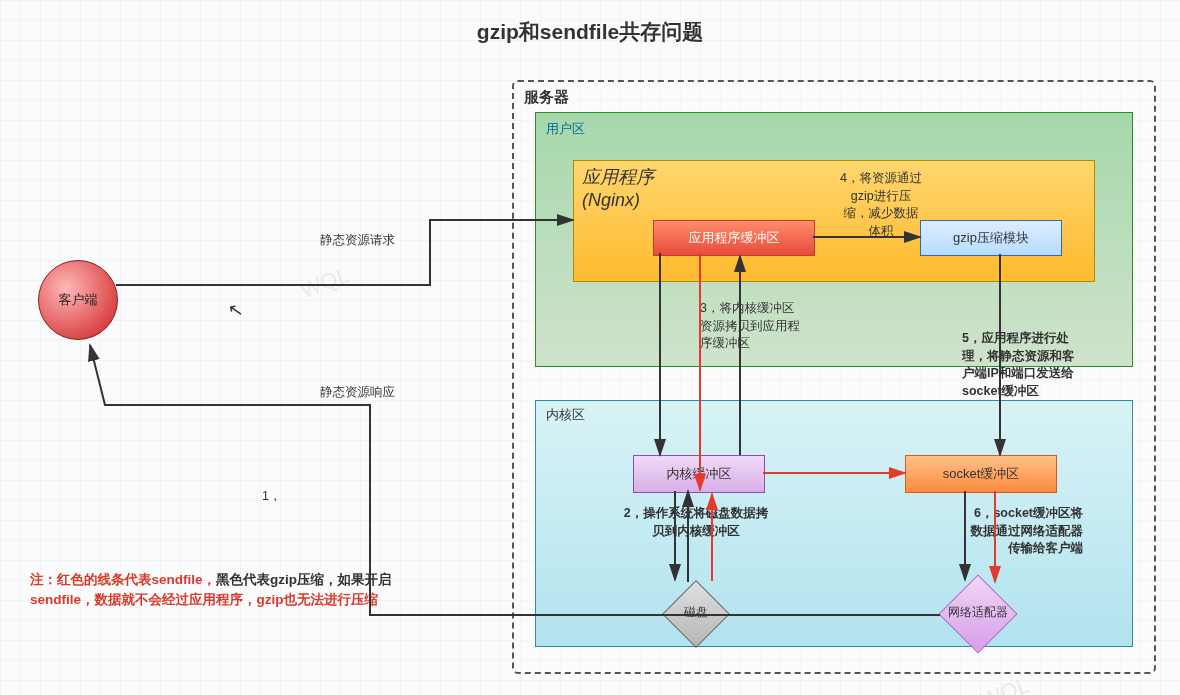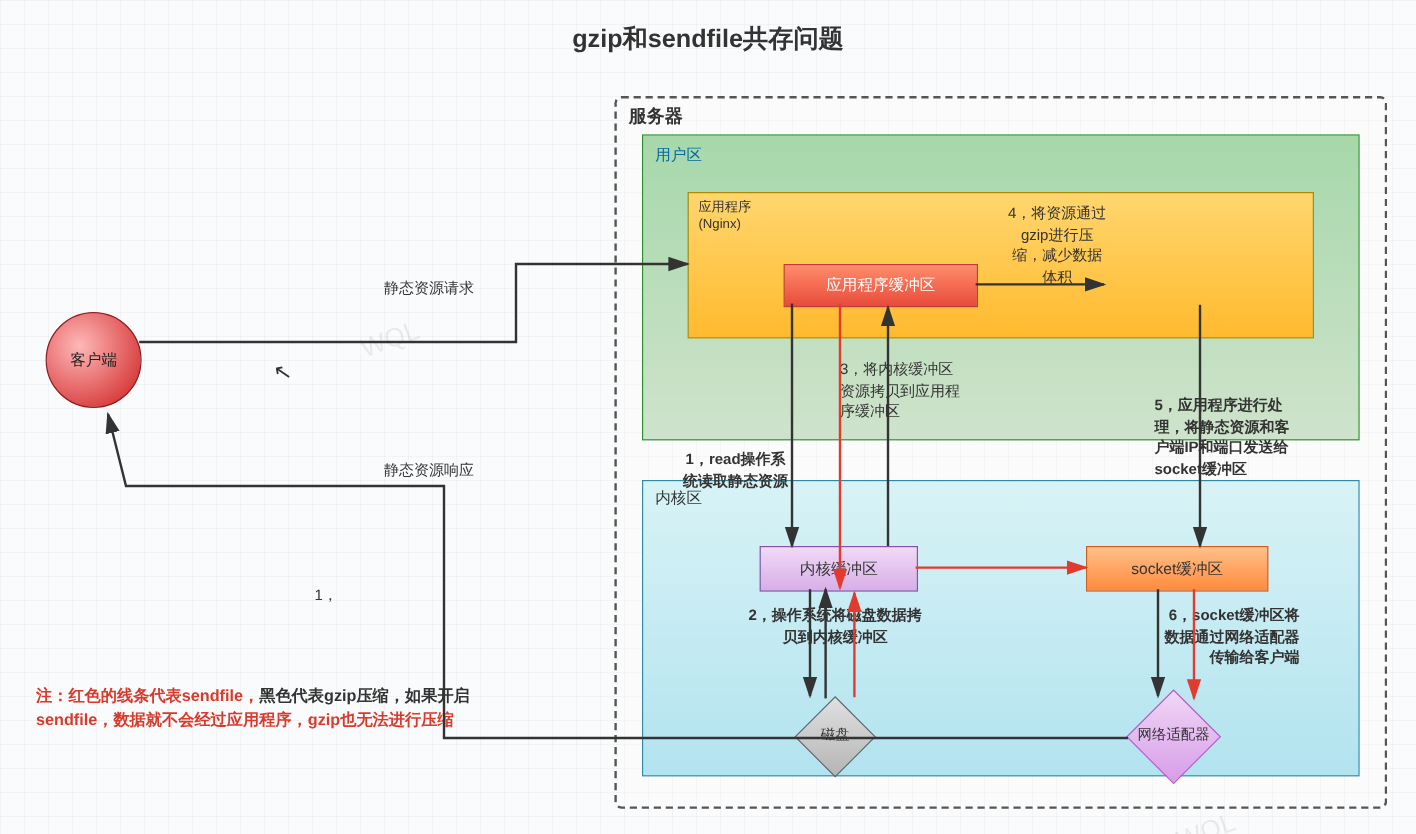--- a/index.html
+++ b/index.html
@@ -68,21 +68,21 @@
   .app-box {
     position: absolute;
     left: 573px; top: 160px;
     width: 520px; height: 120px;
     border: 1.5px solid #b28900;
     background: linear-gradient(to bottom, #ffd66e 0%, #ffba2e 100%);
   }
   .app-label {
     position:absolute;
     left: 582px; top: 166px;
-    font-size:11px; line-height:1.3;
+    font-size:18px; line-height:1.3;font-style:italic;
   }
   .app-buffer {
     position:absolute;
     left: 653px; top: 220px;
     width: 160px; height: 34px;
     border: 1.5px solid #c23a3a;
     background: linear-gradient(to bottom, #ff8c6b 0%, #e84b3a 100%);
     color: #fff;
     display:flex; align-items:center; justify-content:center;
     font-size:13px;
@@ -196,42 +196,41 @@
   <div class="user-area"></div>
   <div class="user-area-label">用户区</div>
 
   <div class="app-box"></div>
   <div class="app-label">
     <span>应用程序</span><br>
     <span>(Nginx)</span>
   </div>
 
   <div class="app-buffer">应用程序缓冲区</div>
+  <div class="gzip-module">gzip压缩模块</div>
 
   <div class="kernel-area"></div>
   <div class="kernel-area-label">内核区</div>
 
   <div class="kernel-buf">内核缓冲区</div>
   <div class="socket-buf">socket缓冲区</div>
 
   <div class="diamond diamond-disk"></div>
   <div class="diamond-label" style="left:676px; top:604px; width:40px;">磁盘</div>
 
   <div class="diamond diamond-net"></div>
   <div class="diamond-label" style="left:942px; top:604px; width:72px;">网络适配器</div>
 
   <div class="client">
     <span>客户端</span>
   </div>
 
   <div class="anno" style="left:320px; top:232px;">静态资源请求</div>
   <div class="anno" style="left:320px; top:384px;">静态资源响应</div>
 
-  <div class="anno" style="left:558px; top:375px; width:110px; white-space:pre-line; font-weight:bold;">1，read操作系
-统读取静态资源</div>
   <div class="anno" style="left:606px; top:505px; width:180px; white-space:pre-line; font-weight:bold;">2，操作系统将磁盘数据拷
 贝到内核缓冲区</div>
   <div class="anno" style="left:700px; top:300px; width:130px; white-space:pre-line; font-weight:normal; text-align:left;">3，将内核缓冲区
 资源拷贝到应用程
 序缓冲区</div>
   <div class="anno" style="left:826px; top:170px; width:110px; white-space:pre-line; font-weight:normal;">4，将资源通过
 gzip进行压
 缩，减少数据
 体积</div>
   <div class="anno" style="left:962px; top:330px; width:160px; white-space:pre-line; font-weight:bold; text-align:left;">5，应用程序进行处

